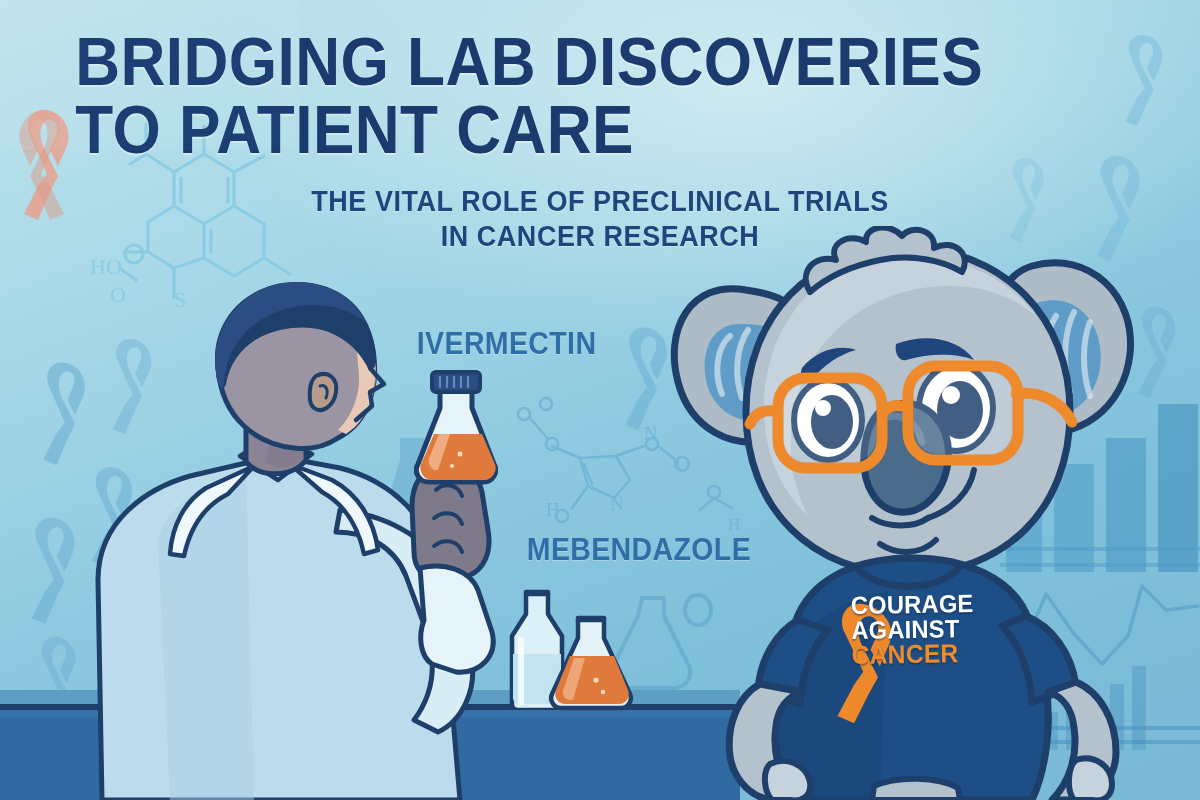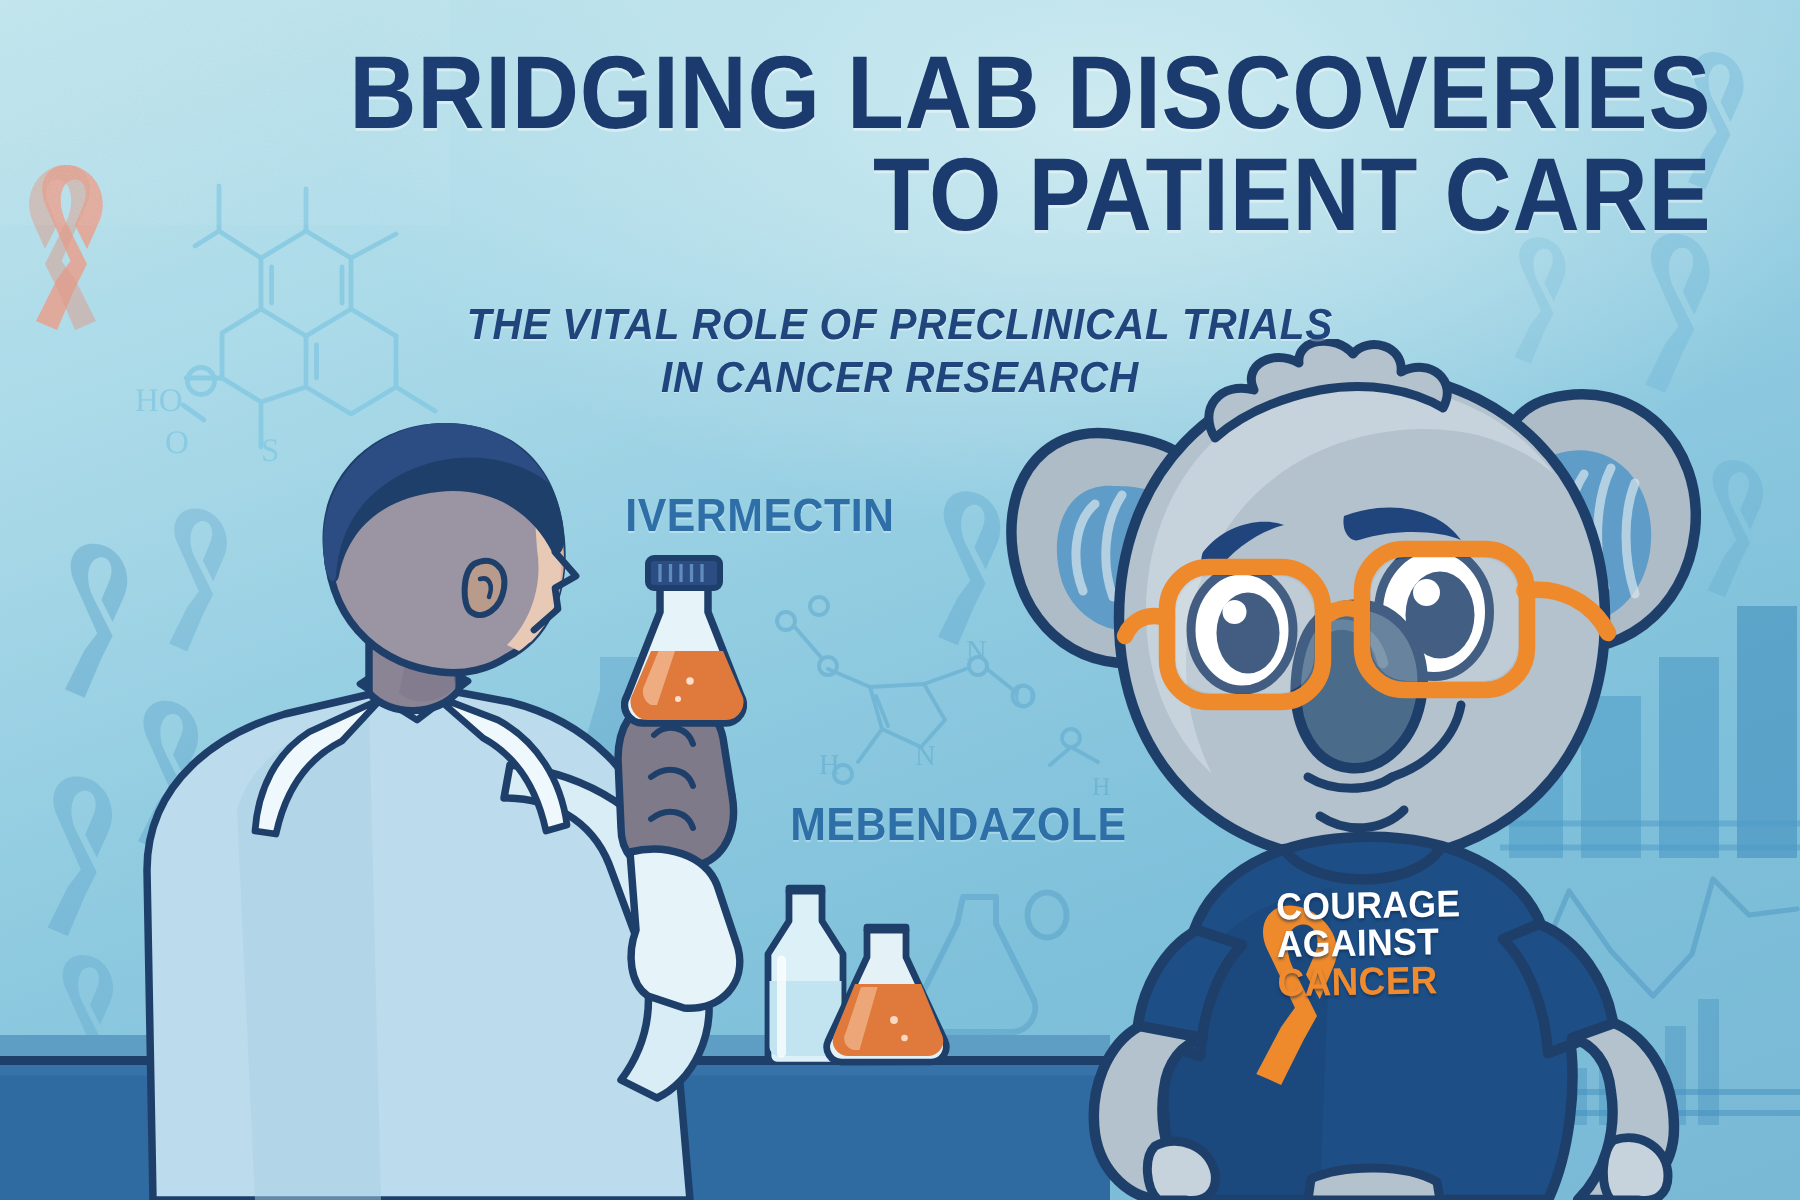--- a/index.html
+++ b/index.html
@@ -32,36 +32,36 @@
   .chem{position:absolute;z-index:3;}
   .chem svg{display:block;width:100%;height:100%;}
 
   
   .bgchart{position:absolute;z-index:3;}
   .bgchart svg{display:block;width:100%;height:100%;}
 
   
   .titlewrap{
     position:absolute;left:16px;right:0;top:28px;
-    text-align:right;z-index:30;
+    text-align:left;z-index:30;
   }
   .title-line{
     display:block;
     color:#1b3b6e;
     font-weight:700;
     font-size:69px;
     line-height:.99;
     letter-spacing:.5px;
     transform:scaleX(.90);
     text-shadow:0 2px 0 rgba(255,255,255,.38);
     white-space:nowrap;
   }
   .subtitlewrap{
-    position:absolute;left:0;right:0;top:200px;
-    text-align:center;z-index:30;font-style:italic;
+    position:absolute;left:0;right:0;top:184px;
+    text-align:center;z-index:30;
   }
   .sub-line{
     display:block;
     color:#20457c;
     font-weight:700;
     font-size:29px;
     line-height:1.22;
     letter-spacing:.6px;
     transform:scaleX(.93);
     text-shadow:0 1px 0 rgba(255,255,255,.35);

